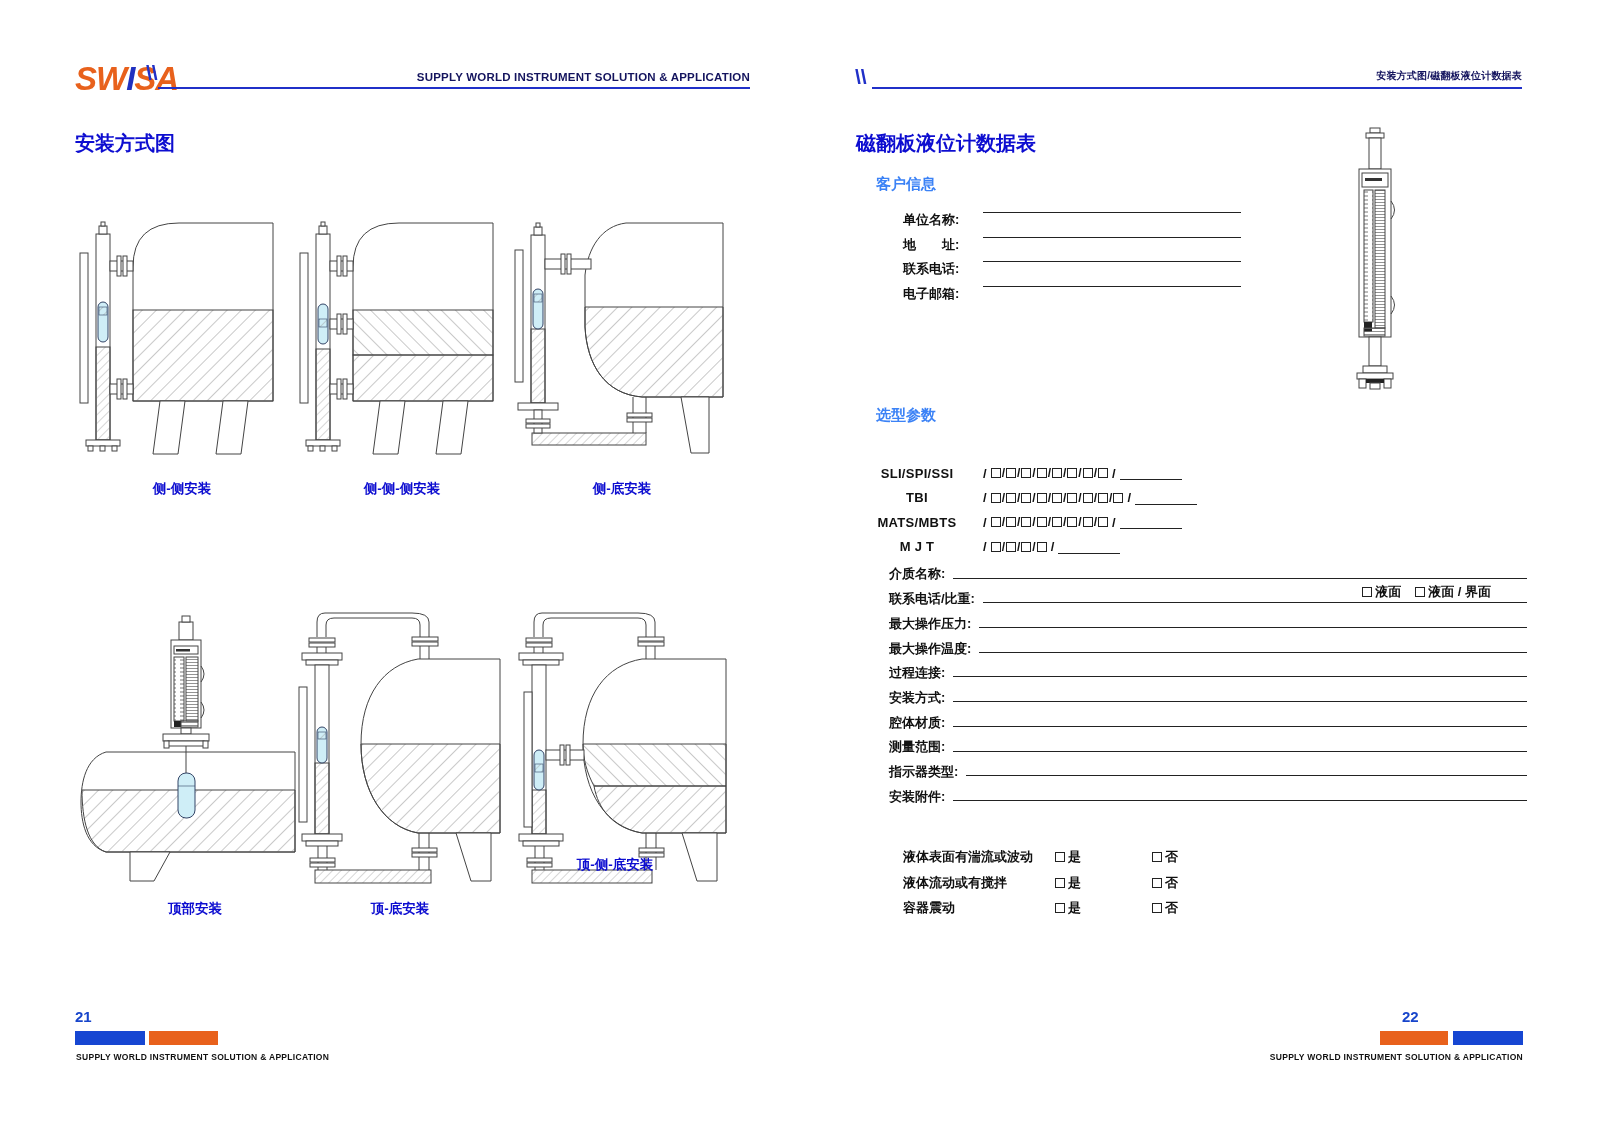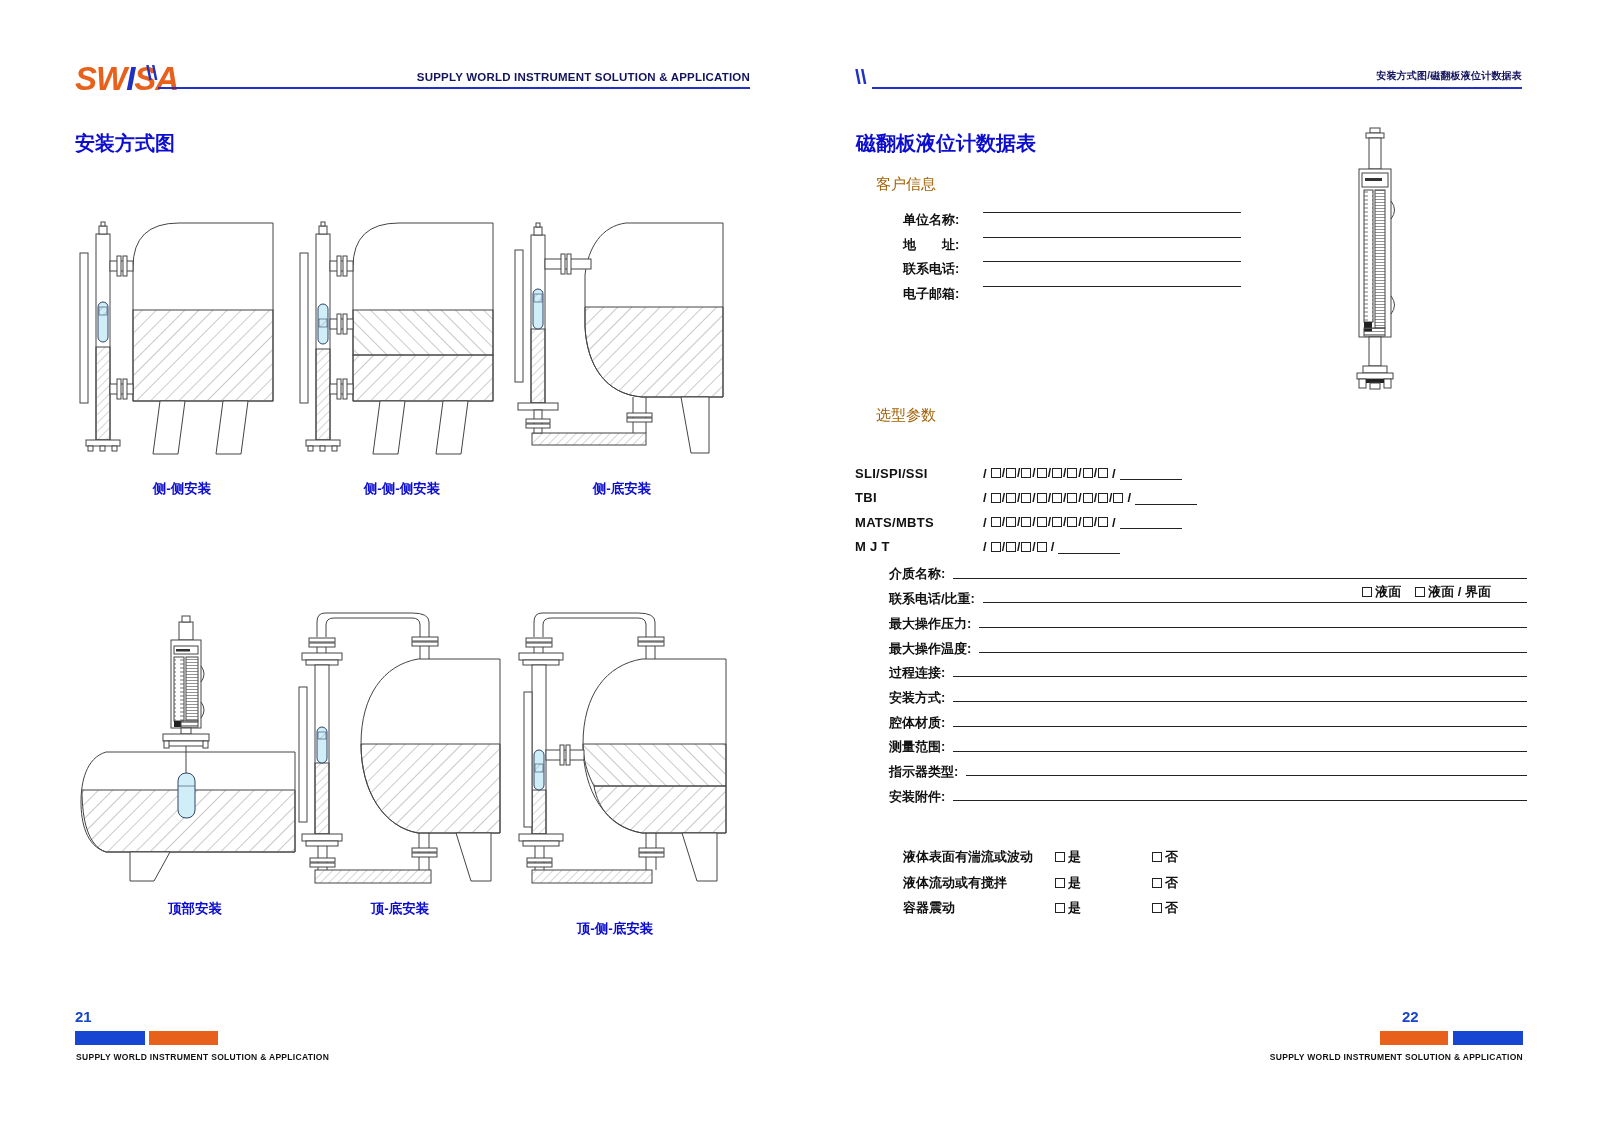--- a/index.html
+++ b/index.html
@@ -3,39 +3,39 @@
 <meta charset="utf-8">
 <style>
   *{margin:0;padding:0;box-sizing:border-box}
   html,body{background:#fff}
   body{width:1600px;height:1131px;position:relative;font-family:"Liberation Sans","DejaVu Sans",sans-serif;color:#111;overflow:hidden}
   .abs{position:absolute}
   .rule{position:absolute;height:2px;background:#2030c8}
   .hdr-slashes{position:absolute;color:#2030c8;font-weight:bold;font-size:21px;line-height:21px}
   .hdrtext{position:absolute;text-align:right;font-weight:bold;color:#14145e;letter-spacing:.2px}
   .title{position:absolute;font-size:20px;font-weight:bold;color:#0d0dd0}
-  .sec-head{position:absolute;font-size:15px;font-weight:normal;color:#a16207}
+  .sec-head{position:absolute;font-size:15px;font-weight:bold;color:#3b82f6}
   .caption{position:absolute;text-align:center;font-size:13.5px;font-weight:bold;color:#0d0dd0;white-space:nowrap}
   .logo{position:absolute;left:75px;top:60px;font-size:33px;font-weight:bold;font-style:italic;letter-spacing:-1px}
   .pagenum{position:absolute;font-size:15px;font-weight:bold;color:#1745cb}
   .bar{position:absolute;top:1031px;height:14px}
   .foottext{position:absolute;font-size:8.5px;font-weight:bold;color:#111;letter-spacing:.3px}
   .diag{position:absolute}
   .diag svg{width:100%;height:100%;display:block}
   
   .cust-row{display:flex;align-items:flex-start;height:24.6px}
   .cust-row .flabel{width:74px;flex:none}
   .flabel{font-size:13px;font-weight:bold;color:#111;white-space:nowrap;line-height:1.25}
   .cust-line{width:258px;flex:none;height:1px;border-bottom:1.2px solid #222;margin:0 0 4px 6px}
   .spec-row{display:flex;align-items:flex-end;height:24.7px;position:relative}
   .spec-row .flabel{margin-right:8px}
   .spec-line{flex:1;height:1px;border-bottom:1.2px solid #222;margin-bottom:4px}
   .density-opts{position:absolute;right:36px;bottom:6px;display:flex;gap:14px;font-size:13px;font-weight:bold;white-space:nowrap}
   .model-row{display:flex;align-items:center;height:24.5px;font-size:13px;font-weight:bold}
-  .mlabel{width:124px;text-align:left;letter-spacing:.3px;white-space:nowrap}
+  .mlabel{width:124px;text-align:center;letter-spacing:.3px;white-space:nowrap}
   .msep{margin:0 4px}
   .bslash{margin:0 1px;font-size:12px}
   .cbox{display:inline-block;width:10px;height:10px;border:1.5px solid #222;vertical-align:-1px;background:#fff}
   .mline{width:62px;height:14px;border-bottom:1.5px solid #222}
   .q-row{height:25.5px;white-space:nowrap}
   .qlabel{display:inline-block;width:152px;font-size:13px;font-weight:bold}
   .qopt{display:inline-block;font-size:13px;font-weight:bold}
   .qyes{width:97px}
   .qopt .cbox{margin-right:3px}
   .opt .cbox{margin-right:3px}
@@ -268,21 +268,21 @@
         <rect x="139" y="261" width="25" height="4" fill="#fff"></rect>
       </g>
     </svg>
   </figure>
 
   <div class="caption" style="left:102px;top:480px;width:160px">侧-侧安装</div>
   <div class="caption" style="left:322px;top:480px;width:160px">侧-侧-侧安装</div>
   <div class="caption" style="left:542px;top:480px;width:160px">侧-底安装</div>
   <div class="caption" style="left:115px;top:900px;width:160px">顶部安装</div>
   <div class="caption" style="left:320px;top:900px;width:160px">顶-底安装</div>
-  <div class="caption" style="left:535px;top:920px;width:160px">顶-侧-底安装</div>
+  <div class="caption" style="left:535px;top:856px;width:160px">顶-侧-底安装</div>
 
   <div class="pagenum" style="left:75px;top:1008px">21</div>
   <div class="bar" style="left:75px;width:70px;background:#1646d2"></div>
   <div class="bar" style="left:149px;width:69px;background:#e8611c"></div>
   <div class="foottext" style="left:76px;top:1052px">SUPPLY WORLD INSTRUMENT SOLUTION &amp; APPLICATION</div>
 
   <span class="hdr-slashes" style="left:855px;top:66px">\\</span>
   <div class="rule" style="left:872px;top:87px;width:650px"></div>
   <div class="hdrtext" style="left:1100px;top:69px;width:422px;font-size:10px">安装方式图/磁翻板液位计数据表</div>
 

